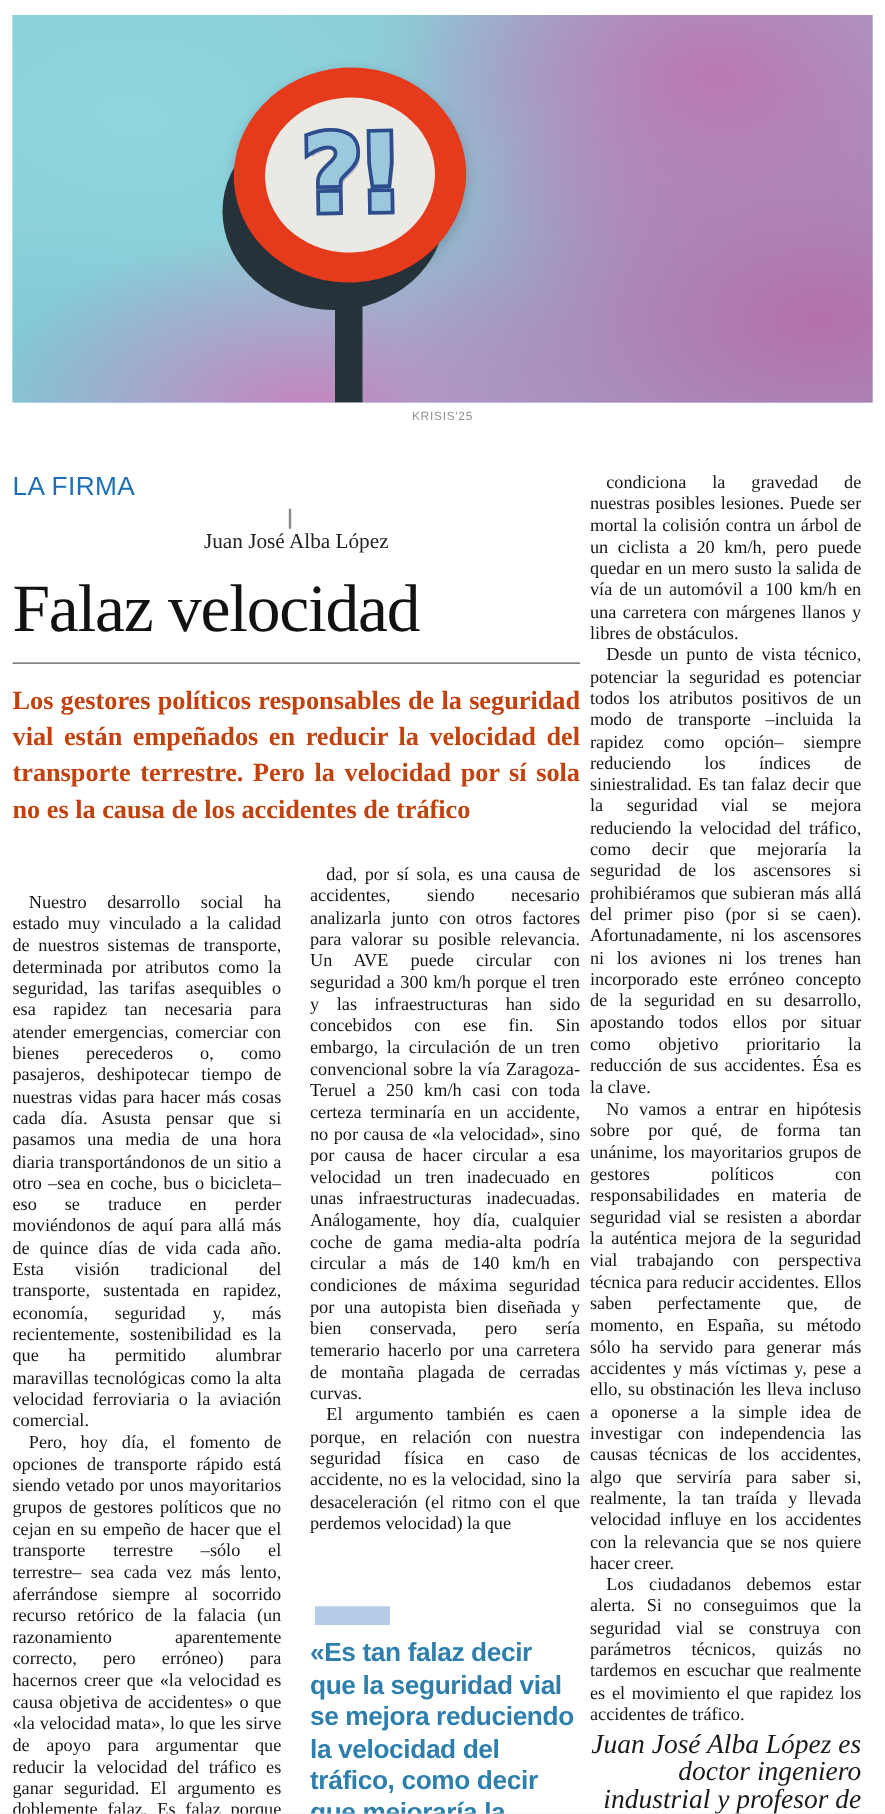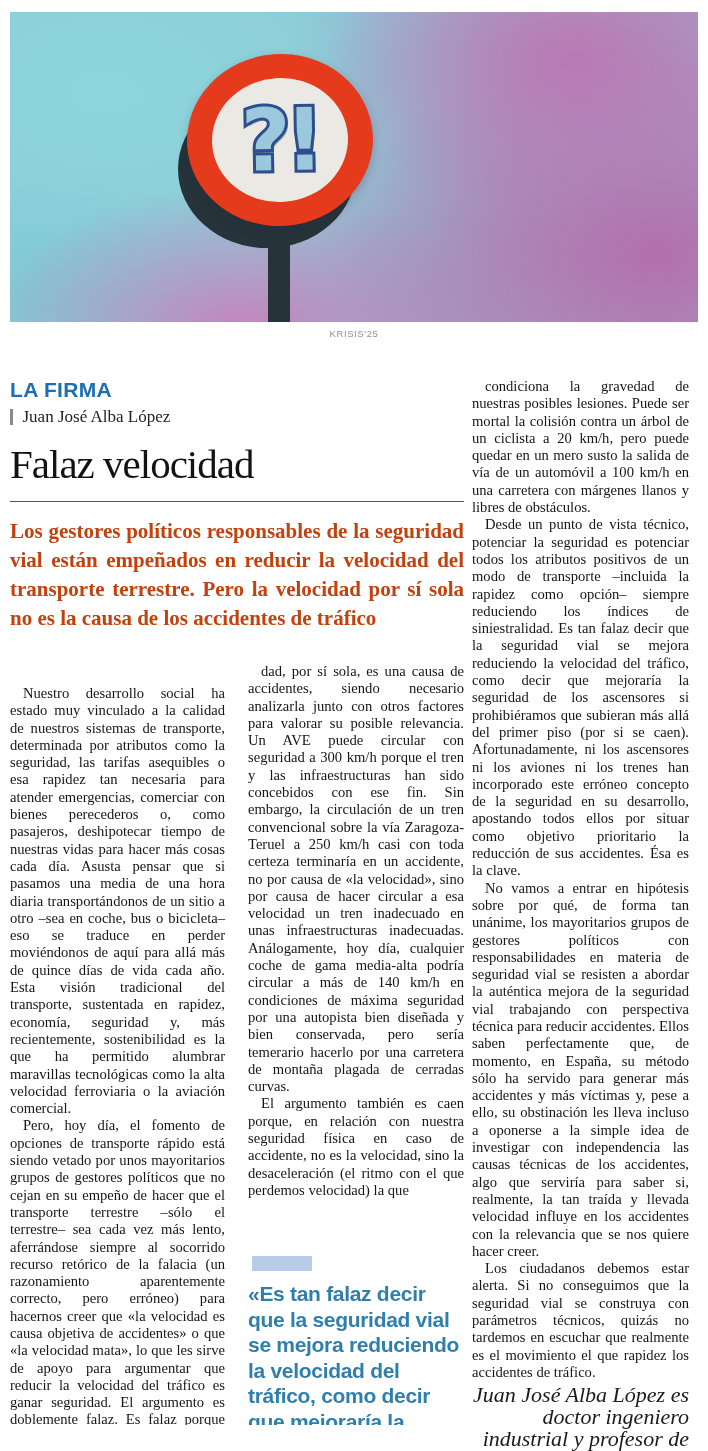--- a/index.html
+++ b/index.html
@@ -59,28 +59,28 @@
   }
 
   
   .main { position:absolute; left:10px; top:378px; width:692px; display:flex; }
   .left-sec { width:454px; }
   .col { font-size:14.6px; line-height:17.3px; text-align:justify; }
   .col p { text-indent:13px; }
   .col3 { width:217px; margin-left:8px; height:1073px; overflow:hidden; }
 
   .kicker {
-    font-family:"Liberation Sans", sans-serif; font-weight:bold;
+    font-family:"Liberation Sans", sans-serif; font-weight:normal;
     font-size:21px; letter-spacing:0.3px; color:#1d6fb5;
   }
-  .author-row { margin-top:5px; font-size:17px; color:#222; display:flex; align-items:center; }
+  .author-row { margin-top:5px; font-size:17px; color:#222; display:flex; align-items:center;flex-direction:column; }
   .author-bar { display:inline-block; width:2.5px; height:16px; background:#8a8a8a; margin-right:10px; }
   h1.headline {
     margin-top:17px; font-family:"Liberation Serif", serif; font-weight:400;
-    font-size:41px; letter-spacing:-1px; color:#121212; line-height:1.0;
+    font-size:54px; letter-spacing:-1px; color:#121212; line-height:1.0;
   }
   .rule { margin-top:16px; border-top:1px solid #555; width:100%; }
   .standfirst {
     margin-top:15px; font-weight:bold; font-size:21px; line-height:29px;
     text-align:justify; color:#c2410c;
   }
   .cols { display:flex; margin-top:30px; height:762px; overflow:hidden; }
   .col1 { width:215px;margin-top:22px; }
   .col2 { width:216px; margin-left:23px; }
 

